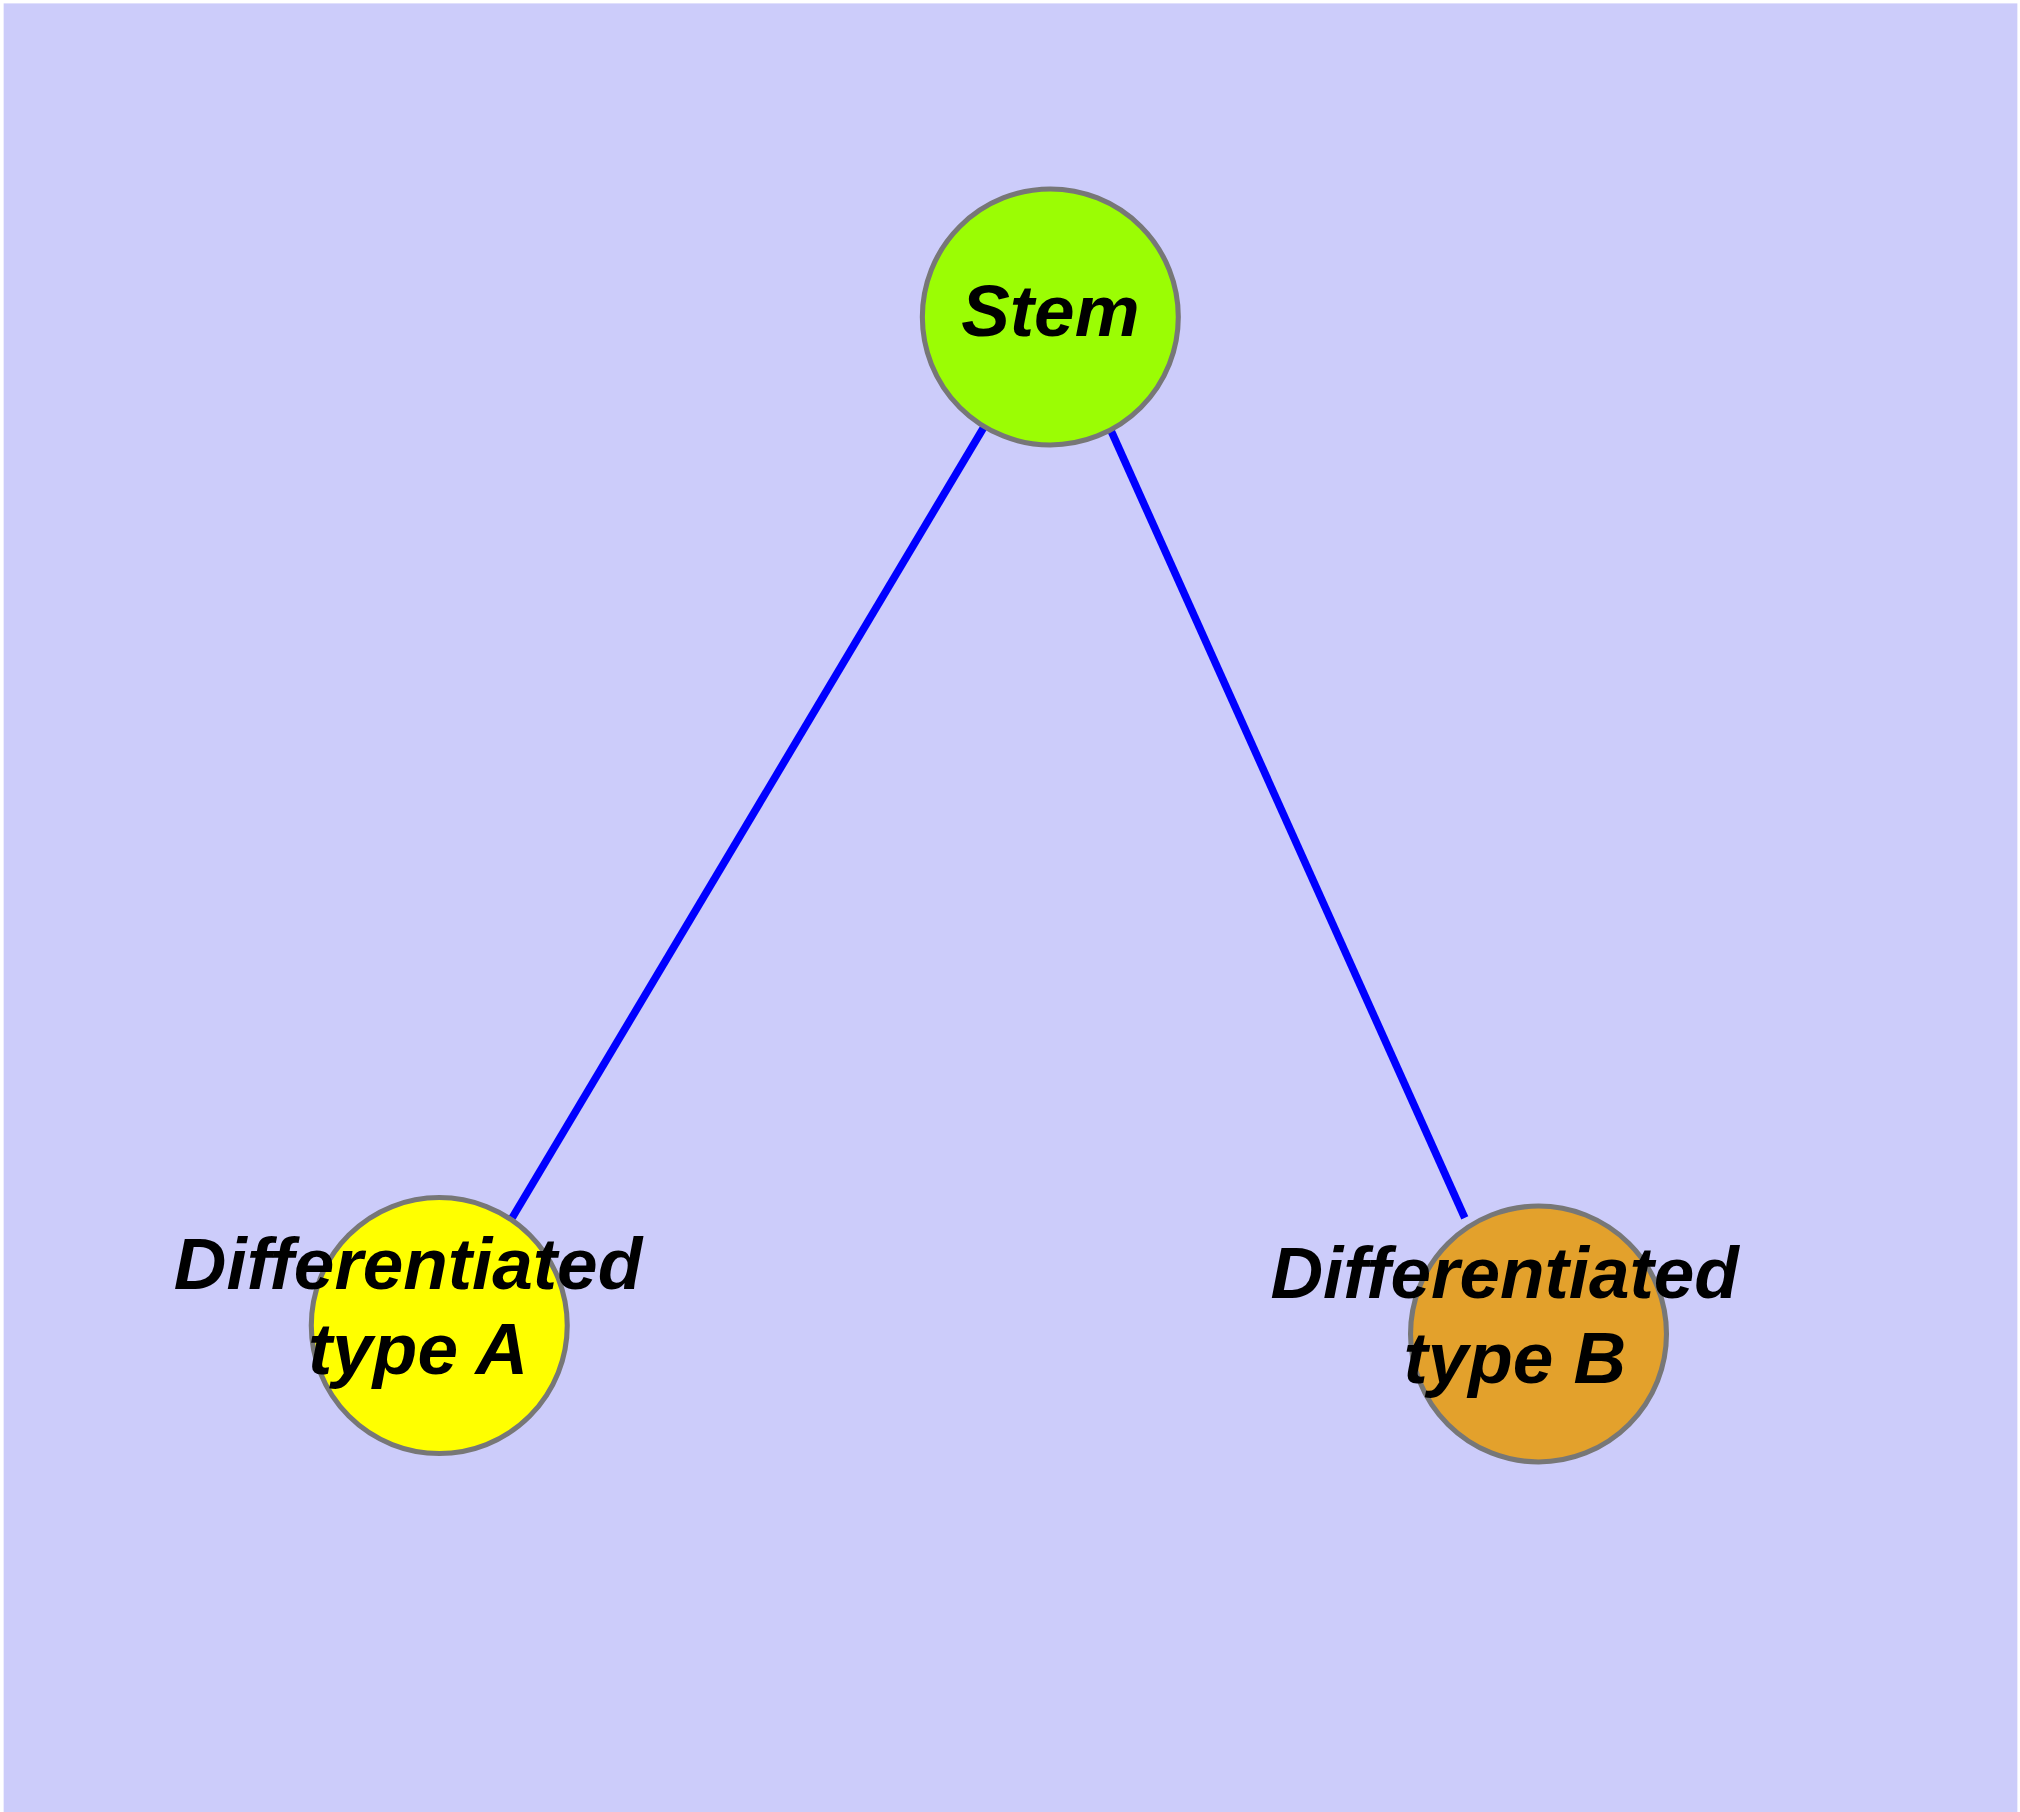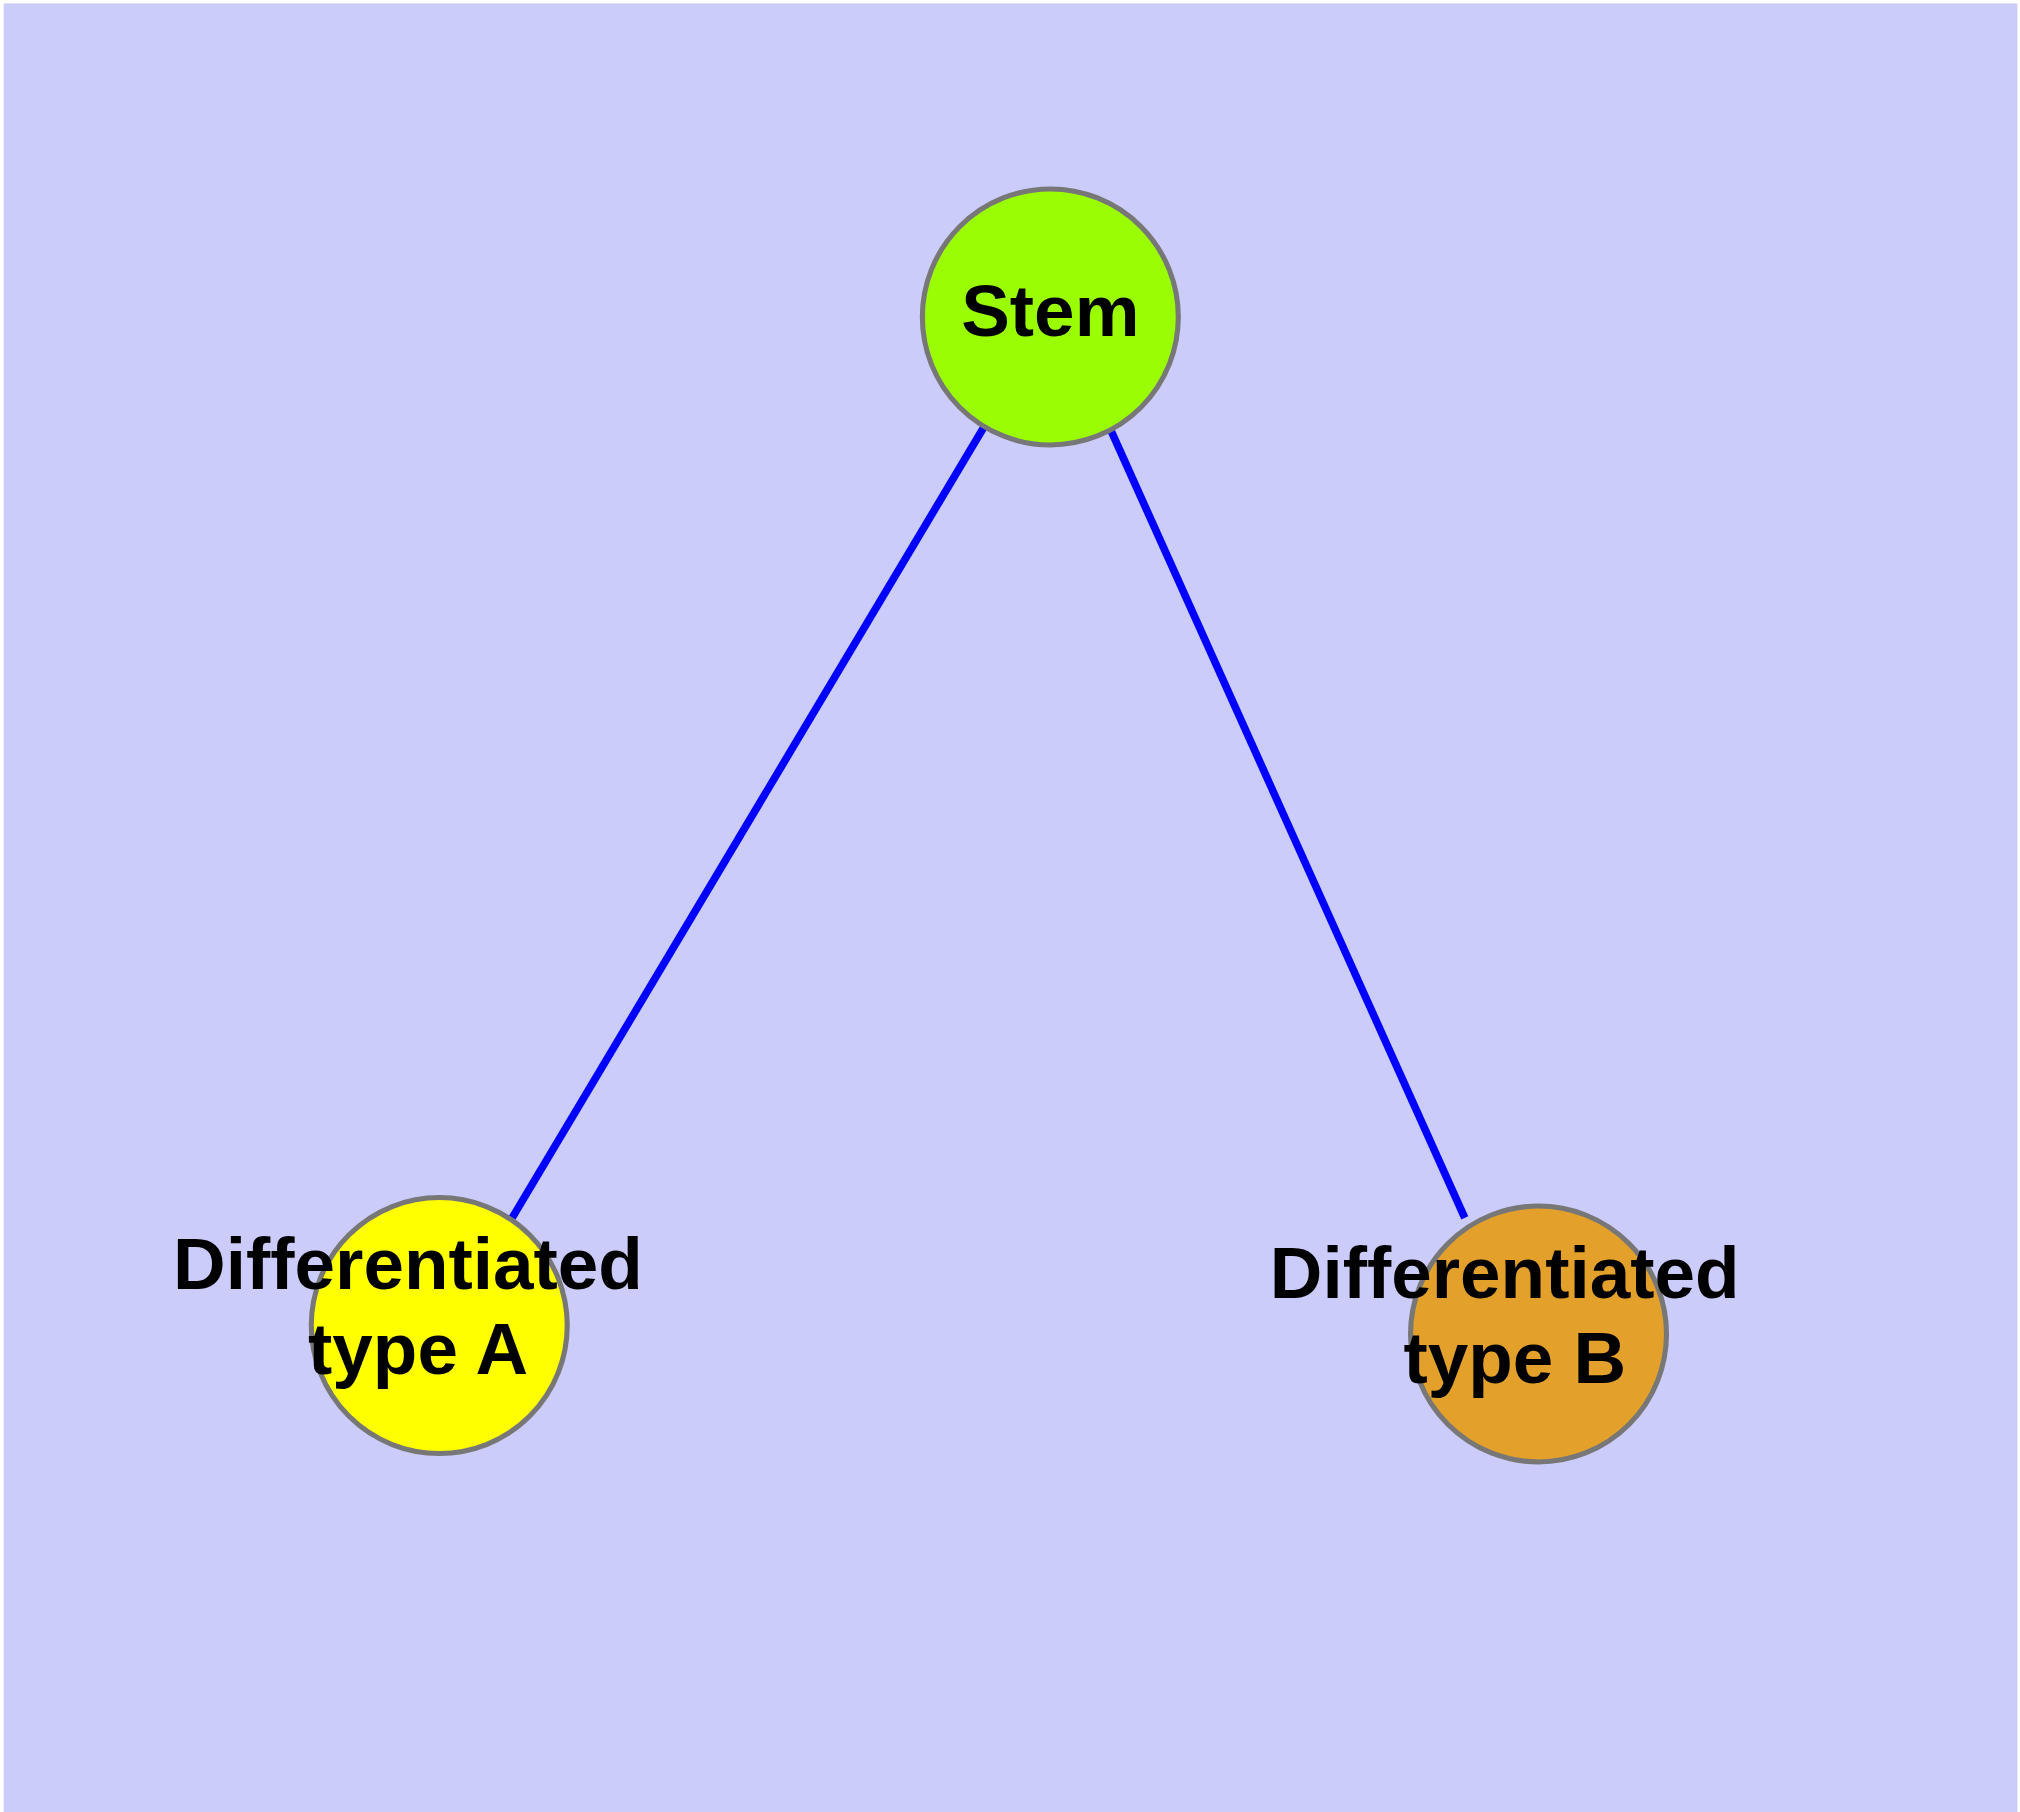--- a/index.html
+++ b/index.html
@@ -11,20 +11,21 @@
     width: 2021px;
     height: 1812px;
     overflow: hidden;
     font-family: "Liberation Sans", sans-serif;
   }
   #graph-canvas {
     position: relative;
     width: 2021px;
     height: 1532px;
     background: #ffffff;
+    font-style: italic;
   }
   #graph-svg {
     position: absolute;
     top: 0;
     left: 0;
     width: 2021px;
     height: 1812px;
     display: block;
   }
   .node-label {

